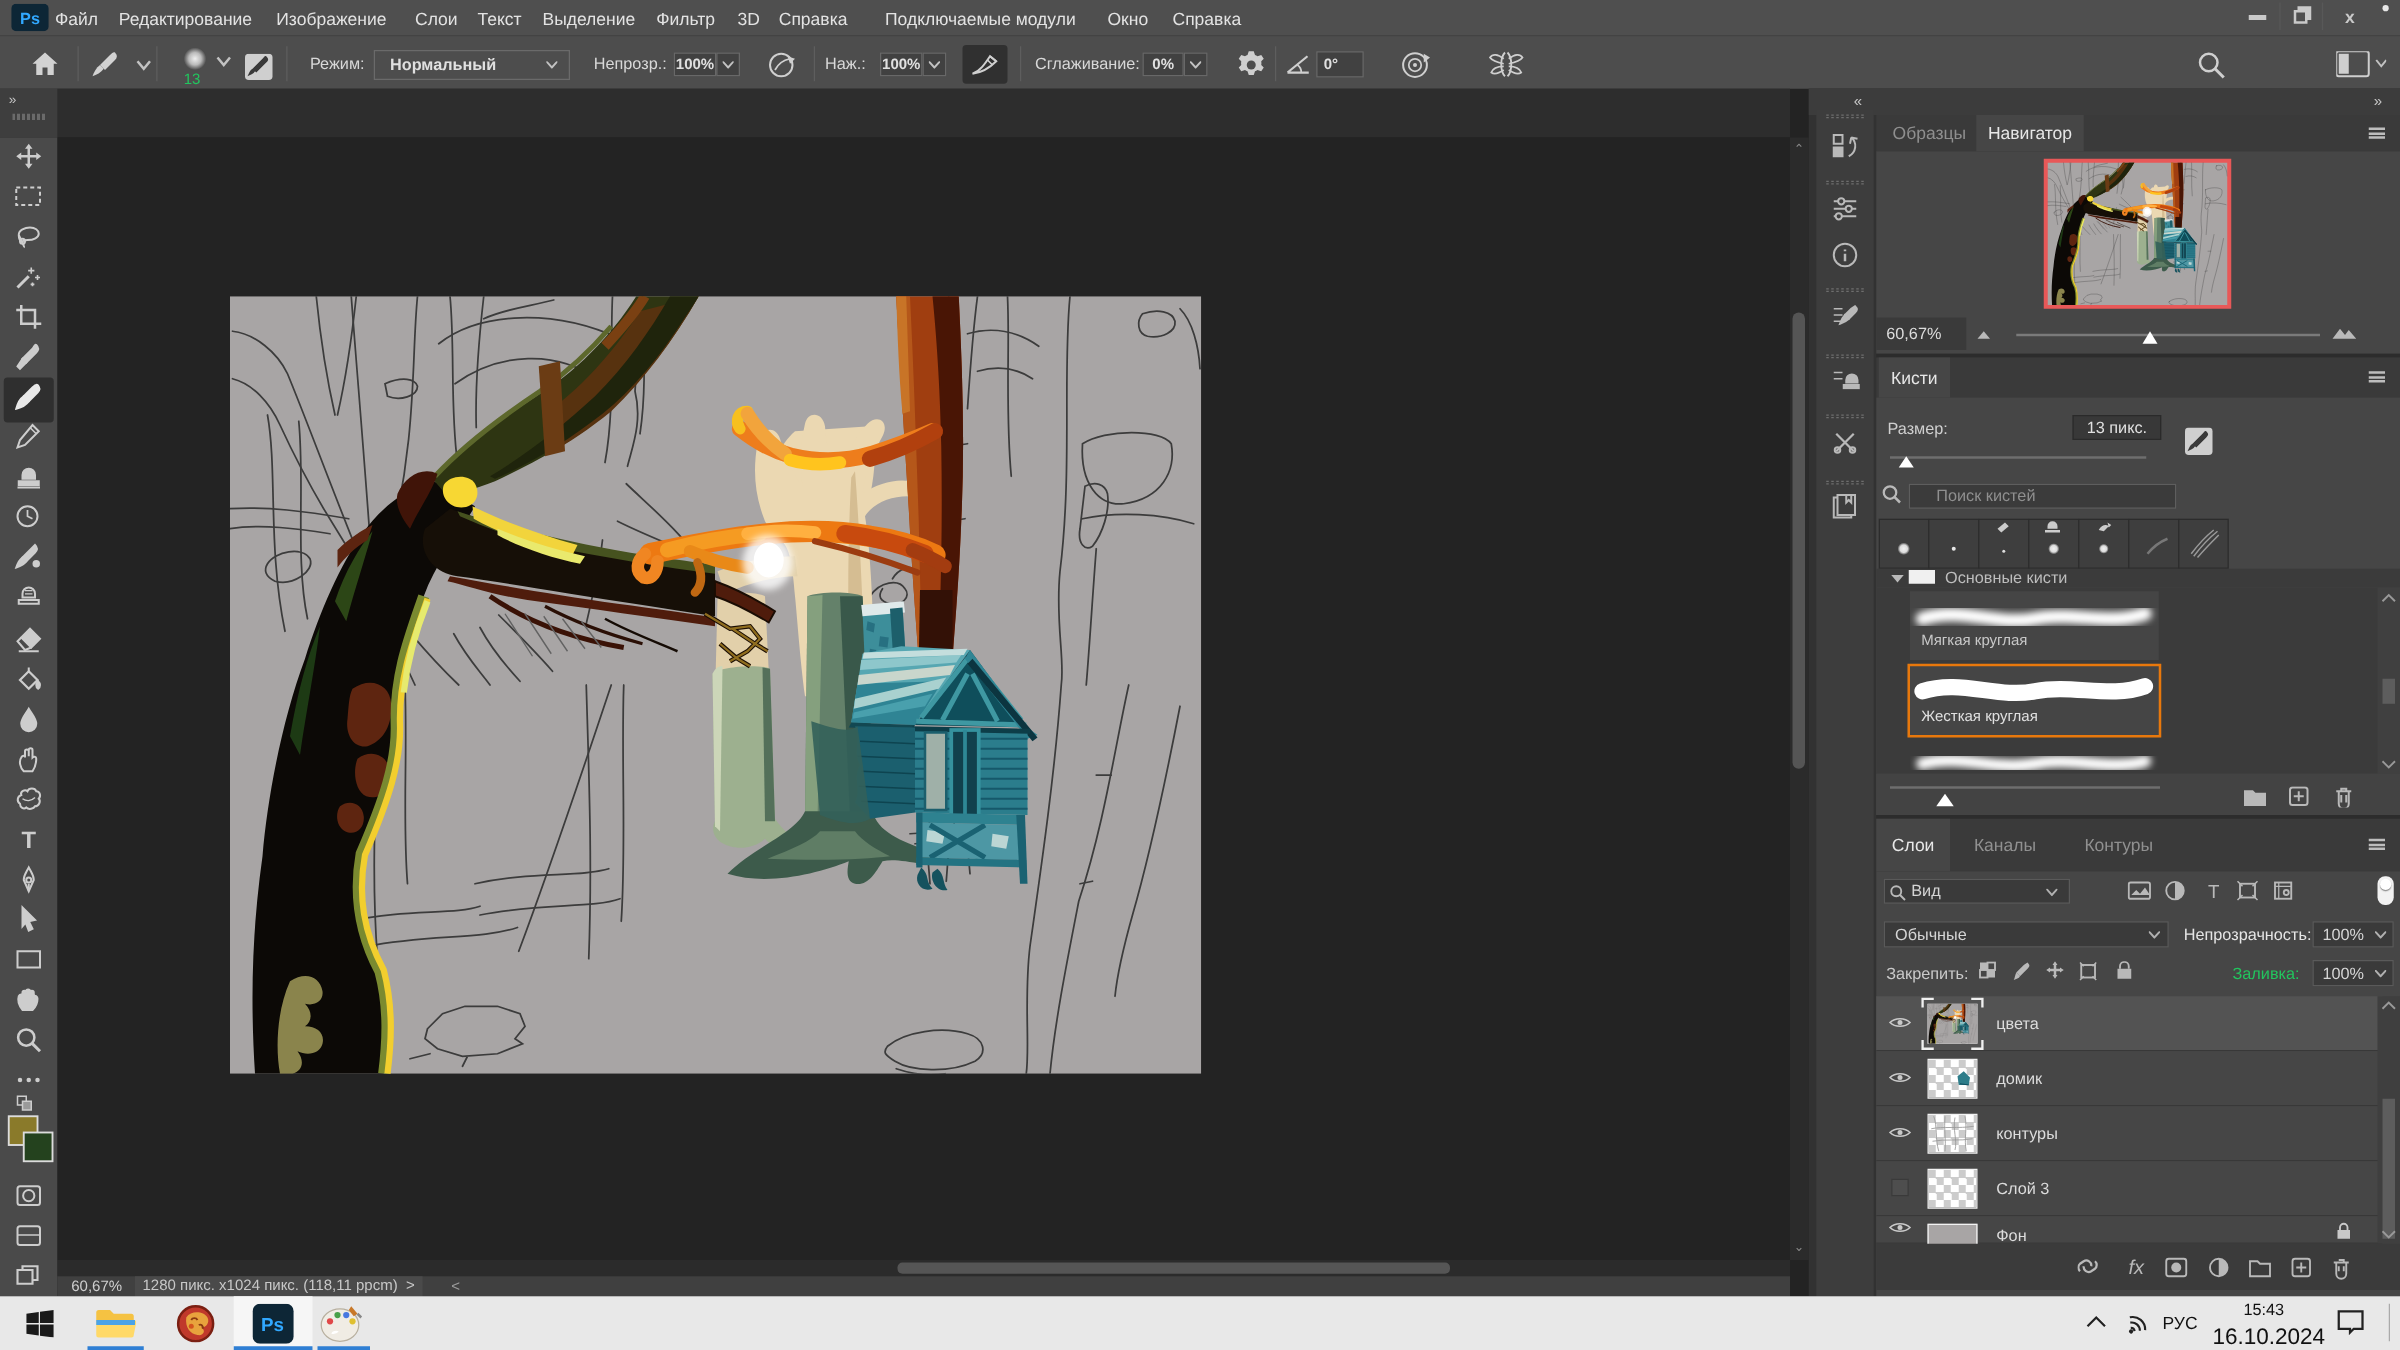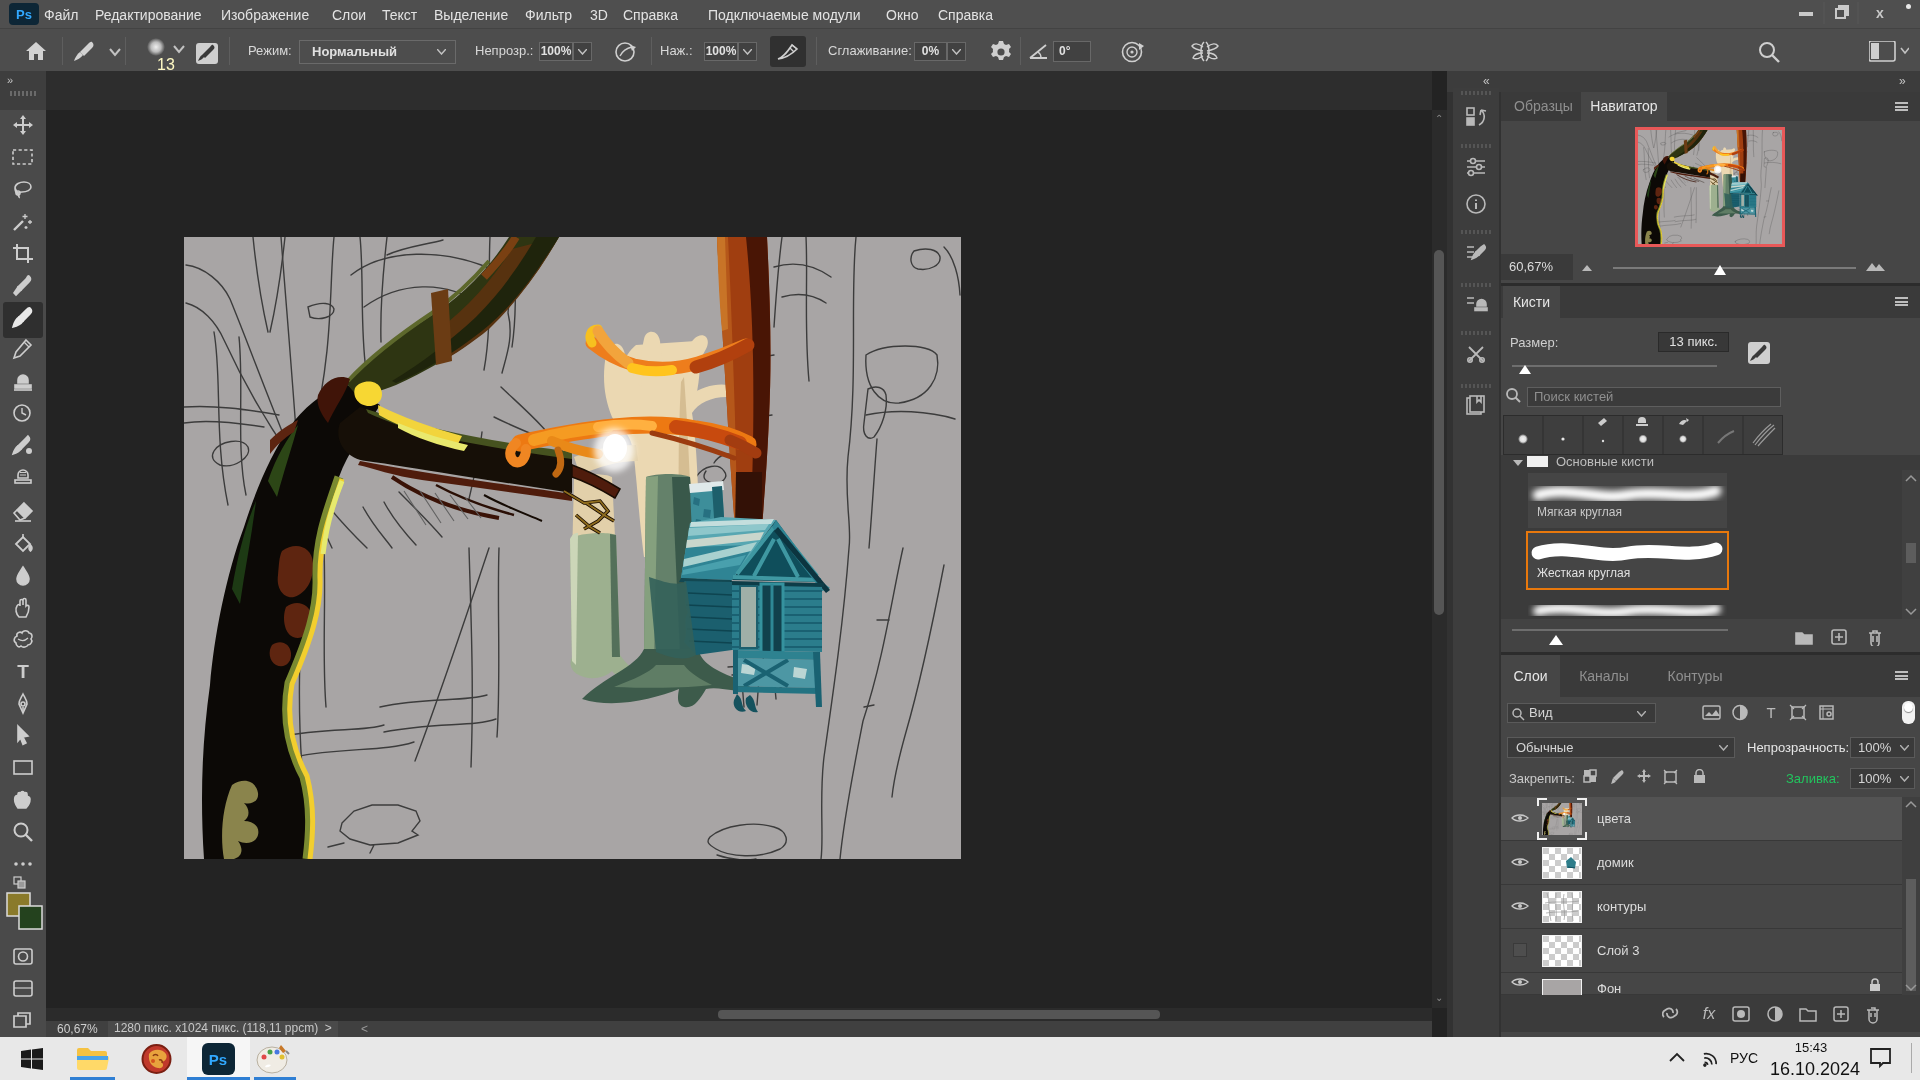--- a/index.html
+++ b/index.html
@@ -74,21 +74,21 @@
   <defs>
         <radialGradient id="bdot">
           <stop offset="0" stop-color="#efefef"></stop>
           <stop offset="55%" stop-color="#bbb"></stop>
           <stop offset="100%" stop-color="#4d4d4d"></stop>
         </radialGradient>
       </defs>
   <circle cx="13" cy="9" r="9" fill="url(#bdot)"></circle>
   <path d="M31,8 l5,6 l5,-6" fill="none" stroke="#c2c2c2" stroke-width="2"></path>
  </svg>
- <div class="abs" style="left:157px;top:27px;color:#fef9c3;font-size:16px">13</div>
+ <div class="abs" style="left:147px;top:27px;color:#22c55e;font-size:12px">13</div>
  <svg class="abs" style="left:196px;top:14px" width="25" height="24">
       <rect x="0" y="0" width="22" height="21" rx="3" fill="#cfcfcf"></rect>
       <path d="M17,2 C19,4 19,5 17,7 L9,15 L6,12 L14,4 C15,3 16,1 17,2 Z M6,12 L8,14 C7,16 4,17 2,18 C3,16 4,13 6,12 Z" fill="#393939"></path>
     </svg>
  <div class="osep" style="left:229px"></div>
  <div class="olbl" style="left:248px">Режим:</div>
  <div class="obox" style="left:299px;top:11px;width:157px;height:24px;line-height:22px;background:#4d4d4d;border-color:#6a6a6a;font-size:13px;padding-left:12px">Нормальный</div>
  <svg class="chev" style="left:437px;top:20px">
       <path d="M0,0 l4.5,5 l4.5,-5" fill="none" stroke="#c2c2c2" stroke-width="1.5"></path>
     </svg>
@@ -555,21 +555,21 @@
       <path d="M17,3 C19,5 19,6 17,8 L9,16 L6,13 L14,5 C15,4 16,2 17,3 Z M6,13 L8,15 C7,17 4,18 2,19 C3,17 4,14 6,13 Z" fill="#3a3a3a"></path>
     </svg>
  <div class="abs" style="left:65px;top:294px;width:205px;height:2px;background:#6e6e6e"></div>
  <svg class="abs" style="left:70px;top:292px" width="16" height="13">
       <path d="M8,2 L14,11 H2 Z" fill="#ffffff"></path>
     </svg>
  <svg class="abs" style="left:58px;top:316px" width="18" height="18">
       <circle cx="7" cy="7" r="5" fill="none" stroke="#b9b9b9" stroke-width="1.8"></circle>
       <line x1="10.5" y1="10.5" x2="15" y2="15" stroke="#b9b9b9" stroke-width="2"></line>
     </svg>
- <div class="abs" style="left:80px;top:316px;width:254px;height:20px;background:#3b3b3b;border:1px solid #5e5e5e;color:#8f8f8f;font-size:13px;line-height:18px;padding-left:6px">Поиск кистей</div>
+ <div class="abs" style="left:80px;top:316px;width:214px;height:20px;background:#3b3b3b;border:1px solid #5e5e5e;color:#8f8f8f;font-size:13px;line-height:18px;padding-left:21px">Поиск кистей</div>
  <div class="abs" style="left:56px;top:344px;width:280px;height:40px;background:#3e3e3e;border:1px solid #2c2c2c"></div>
  <svg class="abs" style="left:56px;top:344px" width="280" height="40">
   <defs>
         <radialGradient id="sdot">
           <stop offset="0" stop-color="#f2f2f2"></stop>
           <stop offset="60%" stop-color="#ddd"></stop>
           <stop offset="100%" stop-color="#3e3e3e"></stop>
         </radialGradient>
       </defs>
   <g stroke="#2c2c2c">

